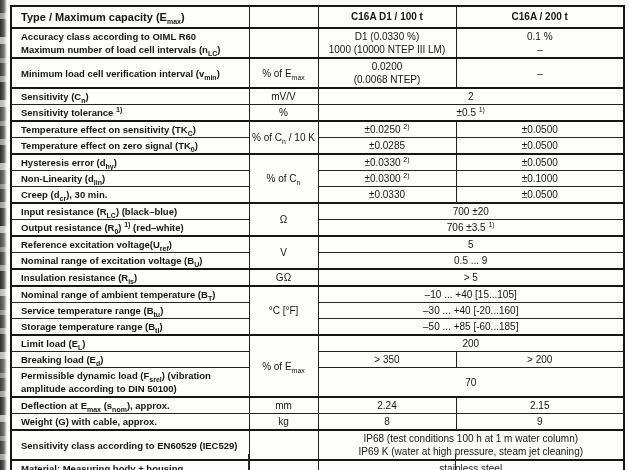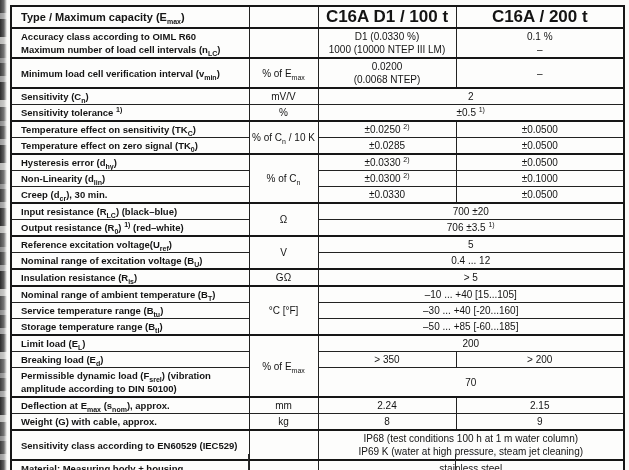--- a/index.html
+++ b/index.html
@@ -47,21 +47,21 @@
   }
   td.label{
     text-align:left;
     padding-left:9px;
     font-weight:bold;
     font-size:9.5px;
   }
   td.unit, td.value{text-align:center;}
   tr.header-row td{
     font-weight:bold;
-    font-size:17px;
+    font-size:10px;
     line-height:16px;
     padding-top:2px;padding-bottom:2px;
   }
   tr.header-row td.label{font-size:11px;}
   tr.sect td{border-top:2px solid #161616;margin-top:46px;}
   sub{font-size:7px;line-height:0;}
   sup{font-size:7px;line-height:0;}
   
   .stub{position:absolute;bottom:0;width:1px;height:16px;background:#2a2a2a;}
   .stub-1{left:248px;}
@@ -145,21 +145,21 @@
           <td class="label">Output resistance (R<sub>0</sub>) <sup>1)</sup> (red–white)</td>
           <td class="value" colspan="2">706 ±3.5 <sup>1)</sup></td>
         </tr>
         <tr class="sect">
           <td class="label">Reference excitation voltage(U<sub>ref</sub>)</td>
           <td class="unit" rowspan="2">V</td>
           <td class="value" colspan="2">5</td>
         </tr>
         <tr>
           <td class="label">Nominal range of excitation voltage (B<sub>U</sub>)</td>
-          <td class="value" colspan="2">0.4 ... 12</td>
+          <td class="value" colspan="2">0.5 ... 9</td>
         </tr>
         <tr class="sect">
           <td class="label">Insulation resistance (R<sub>is</sub>)</td>
           <td class="unit">GΩ</td>
           <td class="value" colspan="2">&gt; 5</td>
         </tr>
         <tr class="sect">
           <td class="label">Nominal range of ambient temperature (B<sub>T</sub>)</td>
           <td class="unit" rowspan="3">°C [°F]</td>
           <td class="value" colspan="2">–10 ... +40 [15...105]</td>

